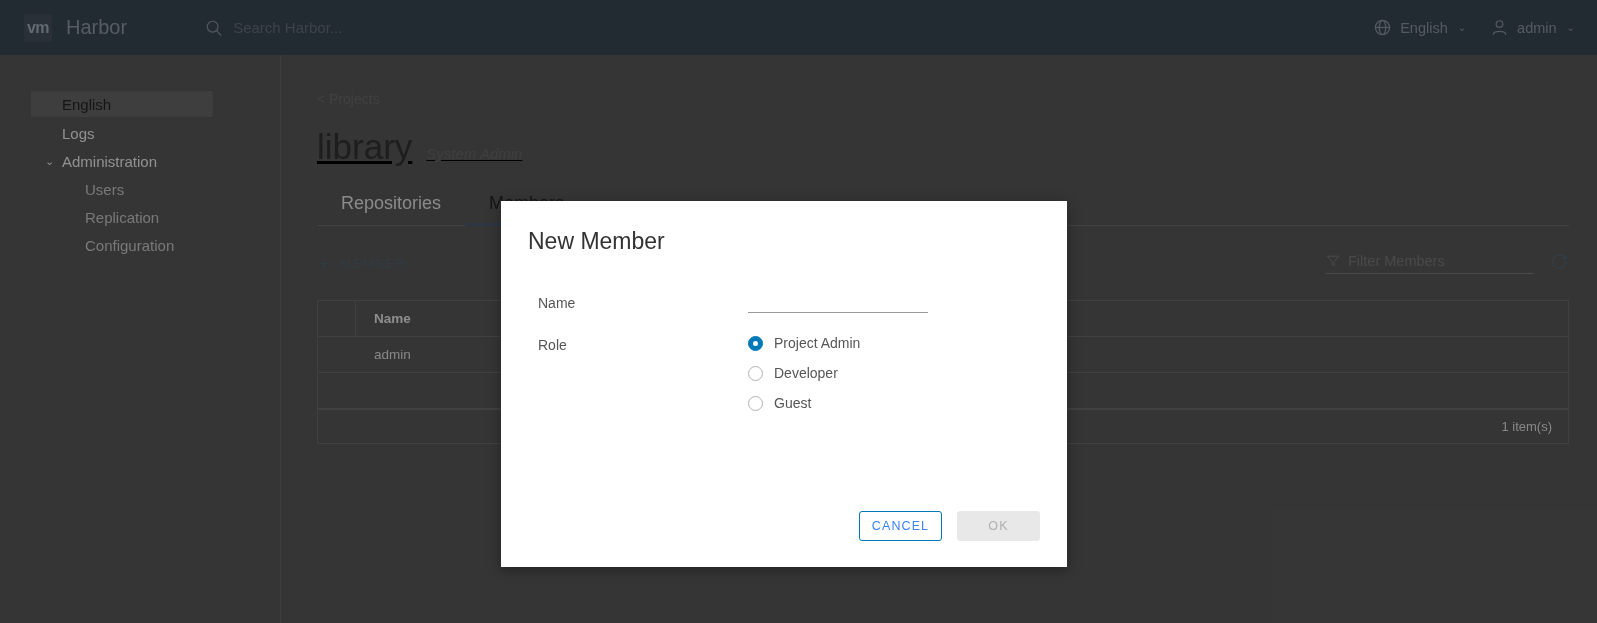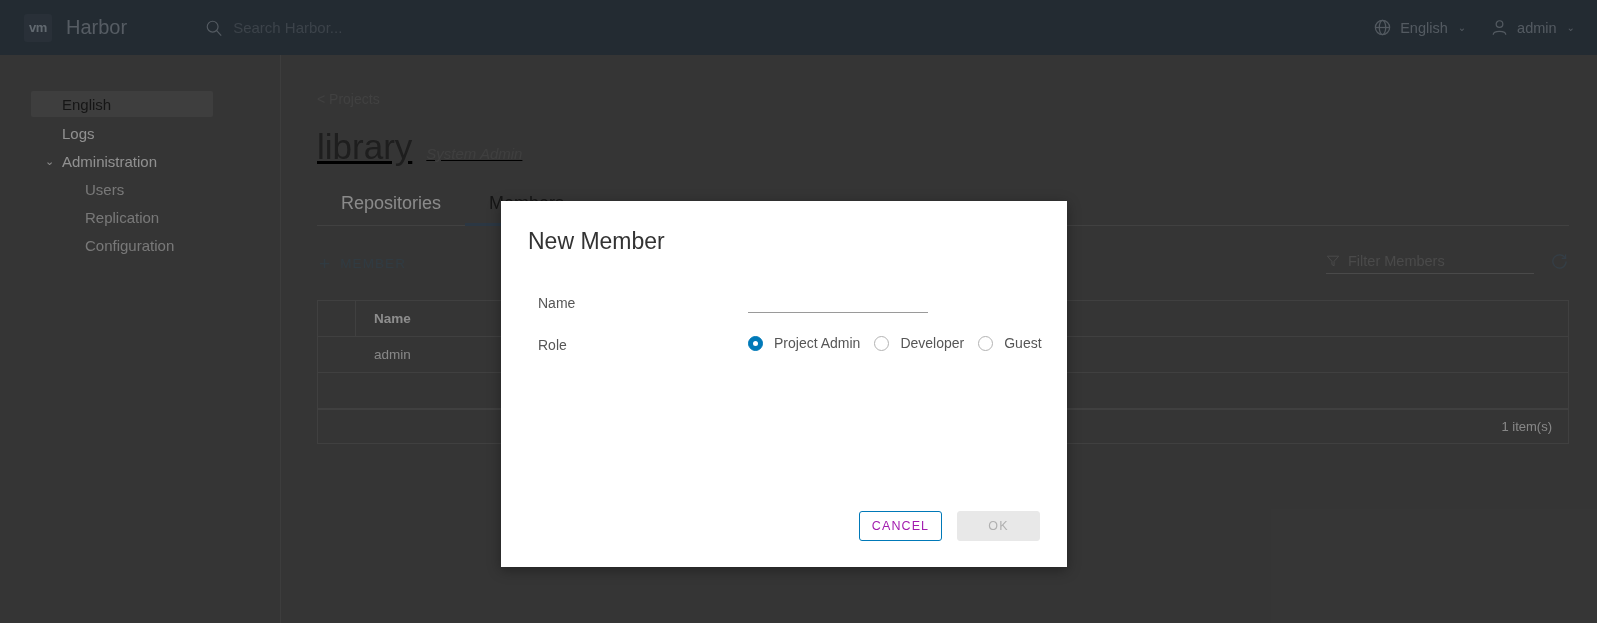--- a/index.html
+++ b/index.html
@@ -30,21 +30,21 @@
     flex: 0 0 55px;
     position: relative;
   }
   .hdr-dim { background: #333e48; }
   .logo-box {
     width: 28px; height: 28px;
     margin-left: 24px;
     background: #3b4651;
     border-radius: 3px;
     display: flex; align-items: center; justify-content: center;
-    font-size: 13px; font-weight: bold; color: #8d97a1;
+    font-size: 16px; font-weight: bold; color: #8d97a1;
     letter-spacing: -0.5px;
   }
   .brand {
     margin-left: 14px;
     font-size: 20px; color: #7b858f;
     font-weight: 400;
   }
   .search-wrap {
     margin-left: 78px;
     display: flex; align-items: center;
@@ -225,21 +225,21 @@
   }
   .text-input {
     width: 180px;
     border: none; border-bottom: 1px solid #9a9a9a;
     outline: none; background: transparent;
     font-size: 14px; color: #333;
     font-family: "Liberation Sans", sans-serif;
     padding: 0 0 3px 0;
     height: 20px;
   }
-  .radio-group { display: flex; flex-direction: row; gap: 14px; }
+  .radio-group { display: flex; flex-direction: column; gap: 14px; }
   .radio-row { display: flex; align-items: center; gap: 11px; }
   .radio {
     width: 15px; height: 15px; border-radius: 50%;
     border: 1px solid #b3b3b3; background: #fff;
     display: flex; align-items: center; justify-content: center;
     flex: 0 0 15px;
   }
   .radio.checked {
     background: #0079b8; border-color: #0079b8;
   }
@@ -255,21 +255,21 @@
     padding: 0 27px 26px 0;
   }
   .btn {
     height: 30px; min-width: 83px;
     font-size: 12.5px; letter-spacing: 1.1px;
     border-radius: 3px;
     display: flex; align-items: center; justify-content: center;
     font-family: "Liberation Sans", sans-serif;
   }
   .btn-outline {
-    border: 1px solid #0079b8; color: #a21caf; background: #fff;
+    border: 1px solid #0079b8; color: #3b82f6; background: #fff;
   }
   .btn-disabled {
     border: 1px solid #e8e8e8; color: #b0b0b0; background: #e8e8e8;
   }
 
   
   .veil {
     position: absolute; inset: 0;
     background: rgba(0,0,0,0.30);
     z-index: 10;

